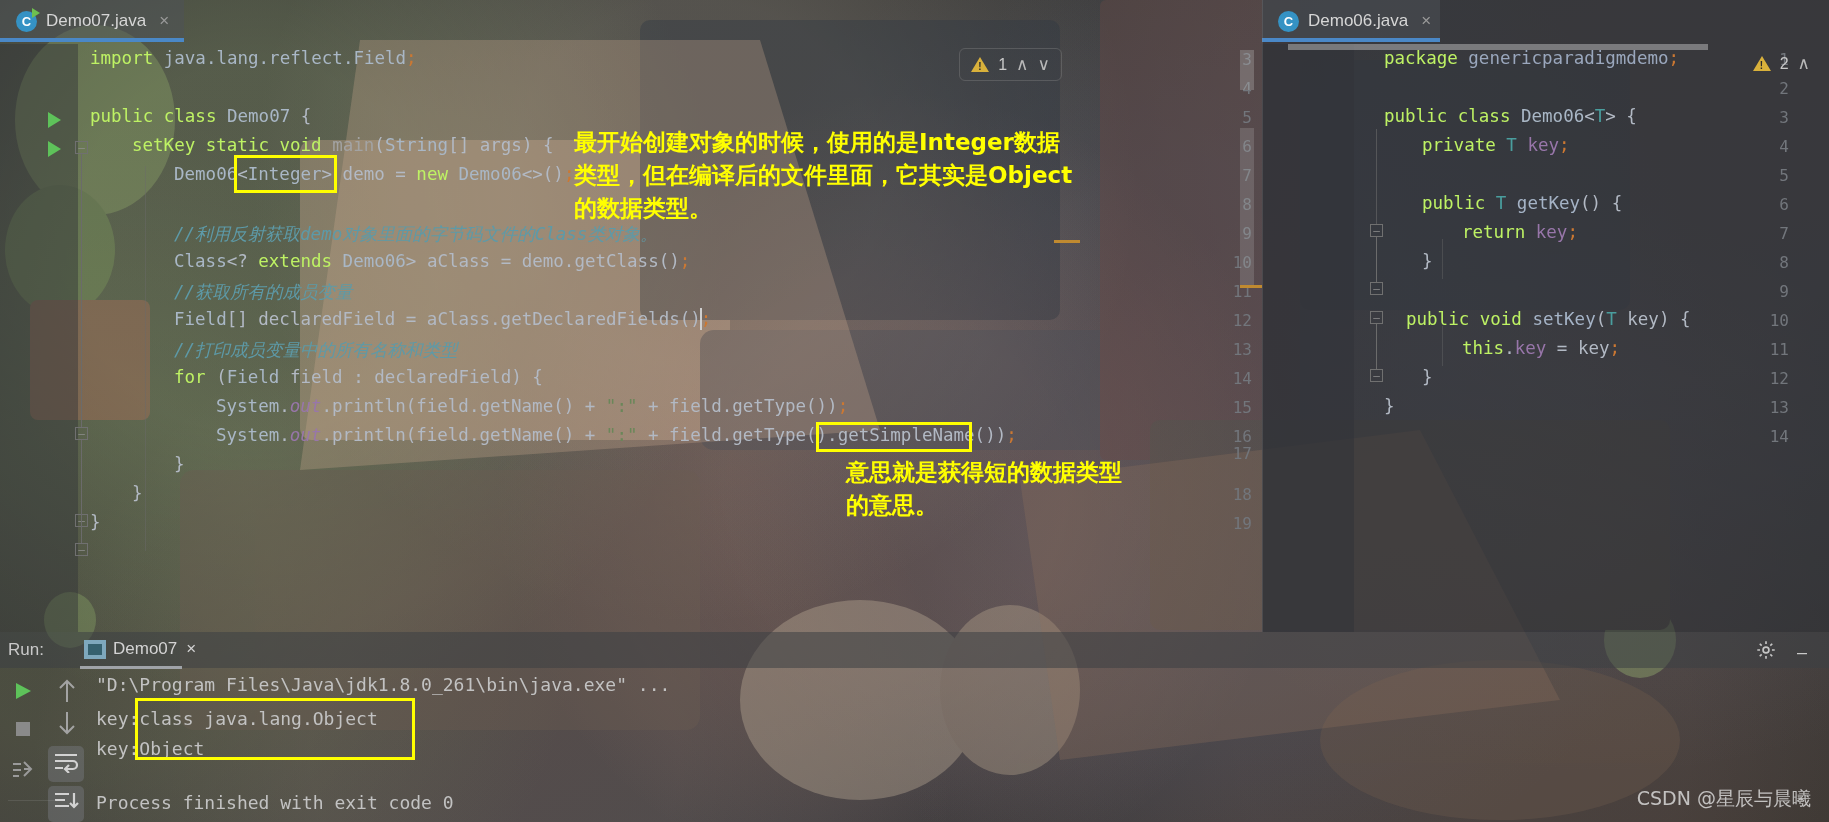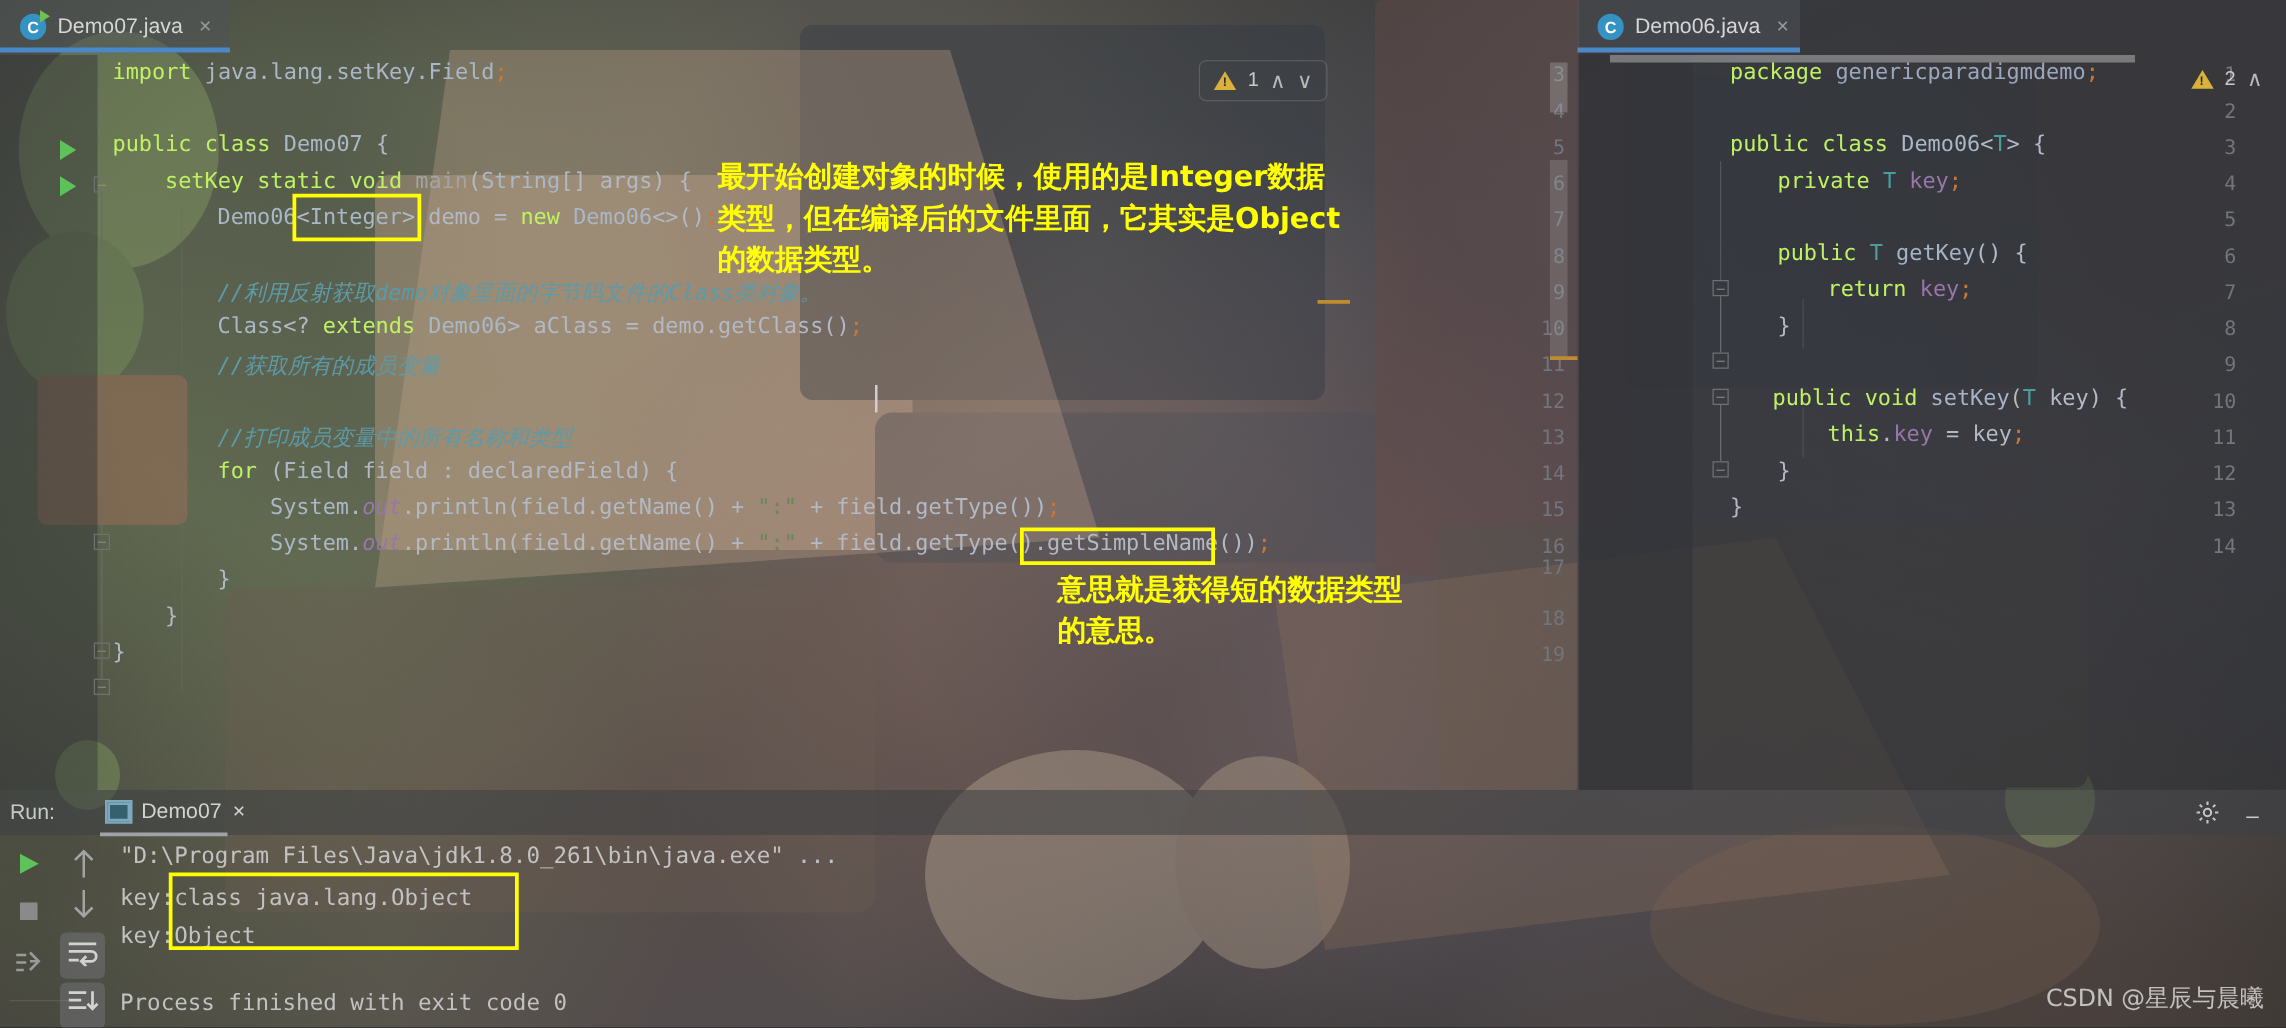--- a/index.html
+++ b/index.html
@@ -227,27 +227,28 @@
 
       <div class="fold minus" style="left:75px;top:97px"></div>
       <div class="fold minus" style="left:75px;top:383px"></div>
       <div class="fold minus" style="left:75px;top:470px"></div>
       <div class="fold minus" style="left:75px;top:499px"></div>
       <div class="foldline" style="left:81px;top:110px;height:273px"></div>
       <div class="foldline" style="left:81px;top:396px;height:103px"></div>
 
       <div class="foldline" style="left:145px;top:122px;height:385px;opacity:.45"></div>
 
-      <div class="codeline" style="top:4px"><span class="kw">import</span> <span class="cls">java.lang.setKey.Field</span><span class="semi">;</span></div>
+      <div class="codeline" style="top:4px"><span class="kw">import</span> <span class="cls">java.lang.reflect.Field</span><span class="semi">;</span></div>
       <div class="codeline" style="top:62px"><span class="kw">public class</span> <span class="cls">Demo07</span> {</div>
       <div class="codeline" style="top:91px;left:132px"><span class="kw">setKey static void</span> <span style="color:#a3a3a3">main</span>(<span class="cls">String</span>[] args) {</div>
       <div class="codeline" style="top:120px;left:174px"><span class="cls">Demo06</span>&lt;<span class="cls">Integer</span>&gt; demo = <span class="kw">new</span> <span class="cls">Demo06</span>&lt;&gt;()<span class="semi">;</span></div>
       <div class="codeline cmt-cn" style="top:178px;left:174px">//利用反射获取demo对象里面的字节码文件的Class类对象。</div>
       <div class="codeline" style="top:207px;left:174px"><span class="cls">Class</span>&lt;? <span class="kw">extends</span> <span class="cls">Demo06</span>&gt; aClass = demo.getClass()<span class="semi">;</span></div>
       <div class="codeline cmt-cn" style="top:236px;left:174px">//获取所有的成员变量</div>
+      <div class="codeline" style="top:265px;left:174px"><span class="cls">Field</span>[] declaredField = aClass.getDeclaredFields()<span class="semi">;</span></div>
       <div class="codeline cmt-cn" style="top:294px;left:174px">//打印成员变量中的所有名称和类型</div>
       <div class="codeline" style="top:323px;left:174px"><span class="kw">for</span> (<span class="cls">Field</span> field : declaredField) {</div>
       <div class="codeline" style="top:352px;left:216px"><span class="cls">System</span>.<span class="stat" style="color:#9876aa">out</span>.println(field.getName() + <span class="str">":"</span> + field.getType())<span class="semi">;</span></div>
       <div class="codeline" style="top:381px;left:216px"><span class="cls">System</span>.<span class="stat" style="color:#9876aa">out</span>.println(field.getName() + <span class="str">":"</span> + field.getType().getSimpleName())<span class="semi">;</span></div>
       <div class="codeline" style="top:410px;left:174px">}</div>
       <div class="codeline" style="top:439px;left:132px">}</div>
       <div class="codeline" style="top:468px;left:90px">}</div>
 
       <div class="caret" style="left:700px;top:264px;height:22px"></div>
 
@@ -298,21 +299,21 @@
       <div class="foldline" style="left:114px;top:280px;height:45px"></div>
       <div class="foldline" style="left:180px;top:195px;height:40px;opacity:.4"></div>
       <div class="foldline" style="left:180px;top:282px;height:40px;opacity:.4"></div>
 
       <div class="codeline" style="top:4px"><span class="kw">package</span> <span style="color:#9aa7bd">genericparadigmdemo</span><span class="semi">;</span></div>
       <div class="codeline" style="top:62px"><span class="kw">public class</span> <span class="cls">Demo06</span>&lt;<span class="gen">T</span>&gt; {</div>
       <div class="codeline" style="top:91px;left:160px"><span class="kw">private</span> <span class="gen">T</span> <span class="fld">key</span><span class="semi">;</span></div>
       <div class="codeline" style="top:149px;left:160px"><span class="kw">public</span> <span class="gen">T</span> <span style="color:#a5b3c6">getKey</span>() {</div>
       <div class="codeline" style="top:178px;left:200px"><span class="kw">return</span> <span class="fld">key</span><span class="semi">;</span></div>
       <div class="codeline" style="top:207px;left:160px">}</div>
-      <div class="codeline" style="top:265px;left:156px"><span class="kw">public void</span> <span style="color:#a5b3c6">setKey</span>(<span class="gen">T</span> key) {</div>
+      <div class="codeline" style="top:265px;left:144px"><span class="kw">public void</span> <span style="color:#a5b3c6">setKey</span>(<span class="gen">T</span> key) {</div>
       <div class="codeline" style="top:294px;left:200px"><span class="kw">this</span>.<span class="fld">key</span> = key<span class="semi">;</span></div>
       <div class="codeline" style="top:323px;left:160px">}</div>
       <div class="codeline" style="top:352px;left:122px">}</div>
 
       <div class="inspect" style="right:8px;top:4px;border:none">
         <span class="warn-tri"></span>
         <span>2</span>
         <span class="chev">∧</span>
       </div>
     </div>

